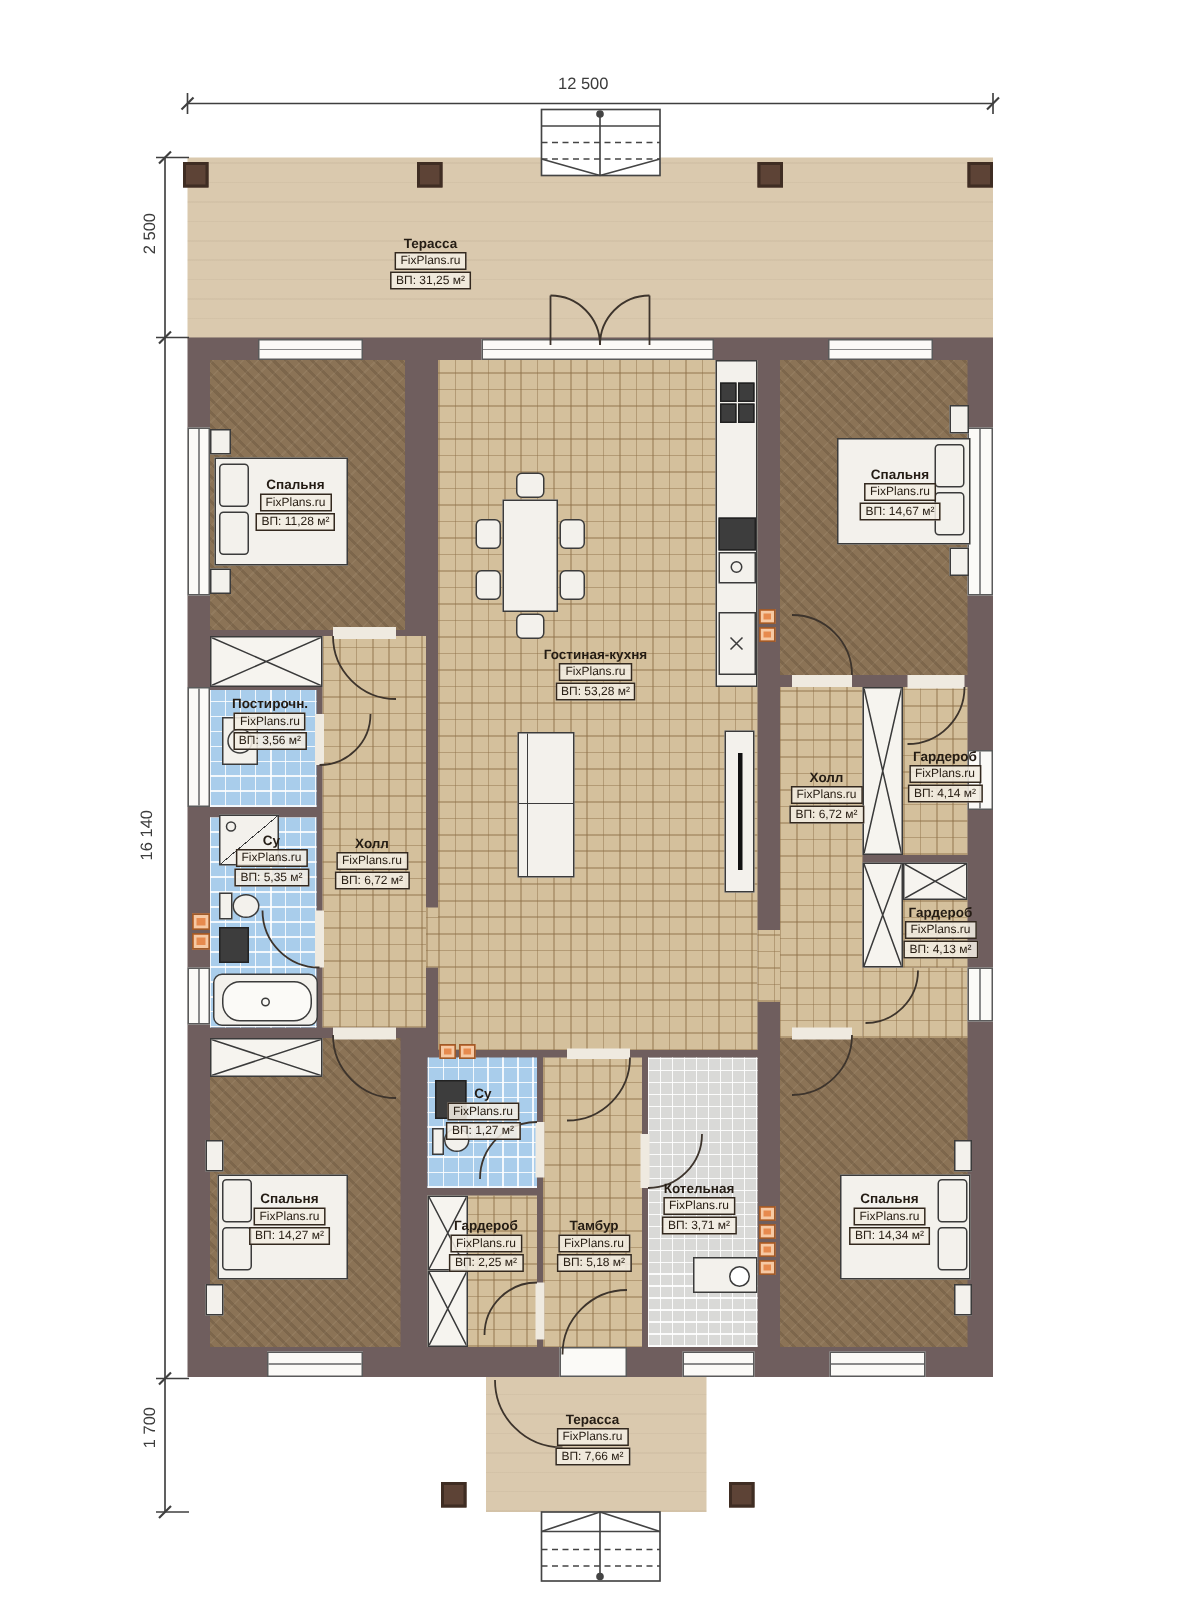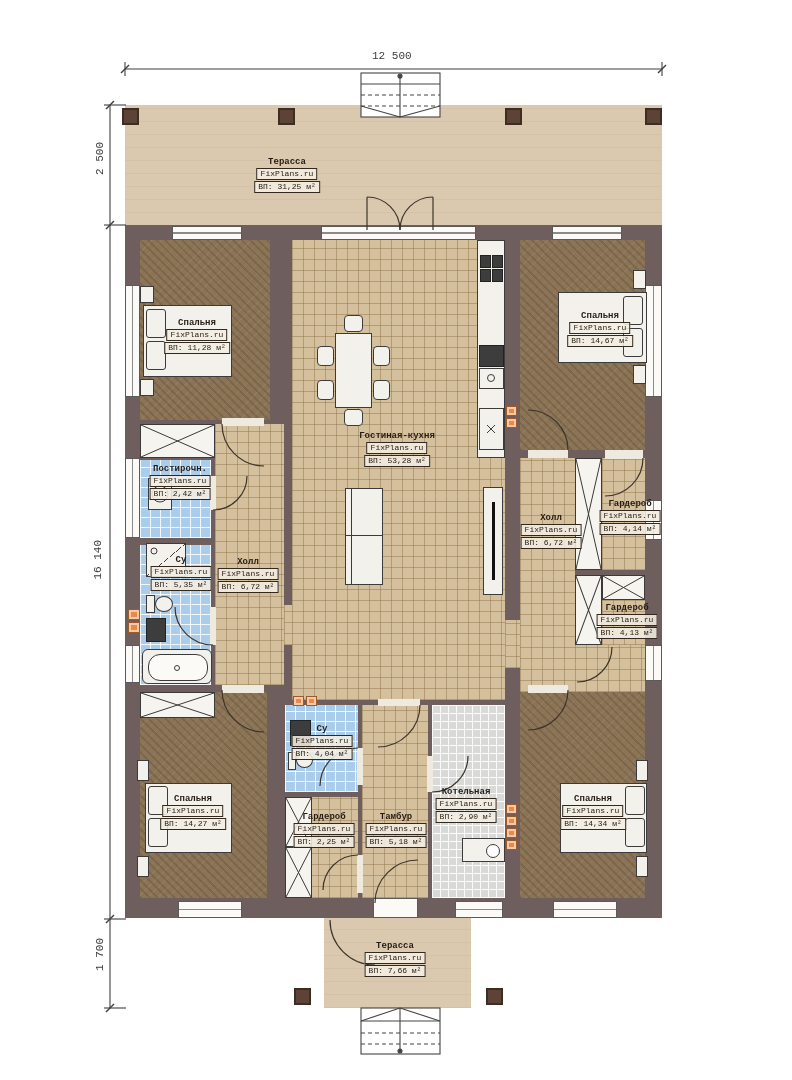--- a/index.html
+++ b/index.html
@@ -1,17 +1,17 @@
 <!DOCTYPE html>
 <html><head>
 <meta charset="utf-8">
 <style>
   html,body{margin:0;padding:0;background:#ffffff;}
   #plan{position:relative;width:792px;height:1080px;background:#ffffff;overflow:hidden;
-        font-family:Liberation Mono, monospace;}
+        font-family:Liberation Sans, sans-serif;}
   .abs{position:absolute;}
   
   .walls{background:#6f5e5e;}
   .floor-terrace{background:#dac9ae;
     background-image:repeating-linear-gradient(0deg,rgba(90,70,50,0.05) 0 1px,transparent 1px 13px);}
   .floor-bedroom{background:#8b7356;
     background-image:repeating-linear-gradient(45deg,rgba(50,35,20,0.16) 0 2px,transparent 2px 6px),
                      repeating-linear-gradient(-45deg,rgba(240,225,200,0.07) 0 1px,transparent 1px 7px);}
   .floor-tile{background:#d4c09c;
     background-image:repeating-linear-gradient(0deg,rgba(140,110,70,0.45) 0 1px,transparent 1px 11px),
@@ -305,21 +305,21 @@
     <span class="lbl-box">ВП: 11,28 м²</span>
   </div>
   <div class="lbl" style="left:600px;top:311px;">
     <span class="lbl-name">Спальня</span>
     <span class="lbl-box">FixPlans.ru</span>
     <span class="lbl-box">ВП: 14,67 м²</span>
   </div>
   <div class="lbl" style="left:180px;top:464px;">
     <span class="lbl-name">Постирочн.</span>
     <span class="lbl-box">FixPlans.ru</span>
-    <span class="lbl-box">ВП: 2,42 м²</span>
+    <span class="lbl-box">ВП: 3,56 м²</span>
   </div>
   <div class="lbl" style="left:181px;top:555px;">
     <span class="lbl-name">Су</span>
     <span class="lbl-box">FixPlans.ru</span>
     <span class="lbl-box">ВП: 5,35 м²</span>
   </div>
   <div class="lbl" style="left:248px;top:557px;">
     <span class="lbl-name">Холл</span>
     <span class="lbl-box">FixPlans.ru</span>
     <span class="lbl-box">ВП: 6,72 м²</span>
@@ -335,36 +335,36 @@
     <span class="lbl-box">ВП: 4,14 м²</span>
   </div>
   <div class="lbl" style="left:627px;top:603px;">
     <span class="lbl-name">Гардероб</span>
     <span class="lbl-box">FixPlans.ru</span>
     <span class="lbl-box">ВП: 4,13 м²</span>
   </div>
   <div class="lbl" style="left:322px;top:724px;">
     <span class="lbl-name">Су</span>
     <span class="lbl-box">FixPlans.ru</span>
-    <span class="lbl-box">ВП: 4,04 м²</span>
+    <span class="lbl-box">ВП: 1,27 м²</span>
   </div>
   <div class="lbl" style="left:324px;top:812px;">
     <span class="lbl-name">Гардероб</span>
     <span class="lbl-box">FixPlans.ru</span>
     <span class="lbl-box">ВП: 2,25 м²</span>
   </div>
   <div class="lbl" style="left:396px;top:812px;">
     <span class="lbl-name">Тамбур</span>
     <span class="lbl-box">FixPlans.ru</span>
     <span class="lbl-box">ВП: 5,18 м²</span>
   </div>
   <div class="lbl" style="left:466px;top:787px;">
     <span class="lbl-name">Котельная</span>
     <span class="lbl-box">FixPlans.ru</span>
-    <span class="lbl-box">ВП: 2,90 м²</span>
+    <span class="lbl-box">ВП: 3,71 м²</span>
   </div>
   <div class="lbl" style="left:193px;top:794px;">
     <span class="lbl-name">Спальня</span>
     <span class="lbl-box">FixPlans.ru</span>
     <span class="lbl-box">ВП: 14,27 м²</span>
   </div>
   <div class="lbl" style="left:593px;top:794px;">
     <span class="lbl-name">Спальня</span>
     <span class="lbl-box">FixPlans.ru</span>
     <span class="lbl-box">ВП: 14,34 м²</span>

